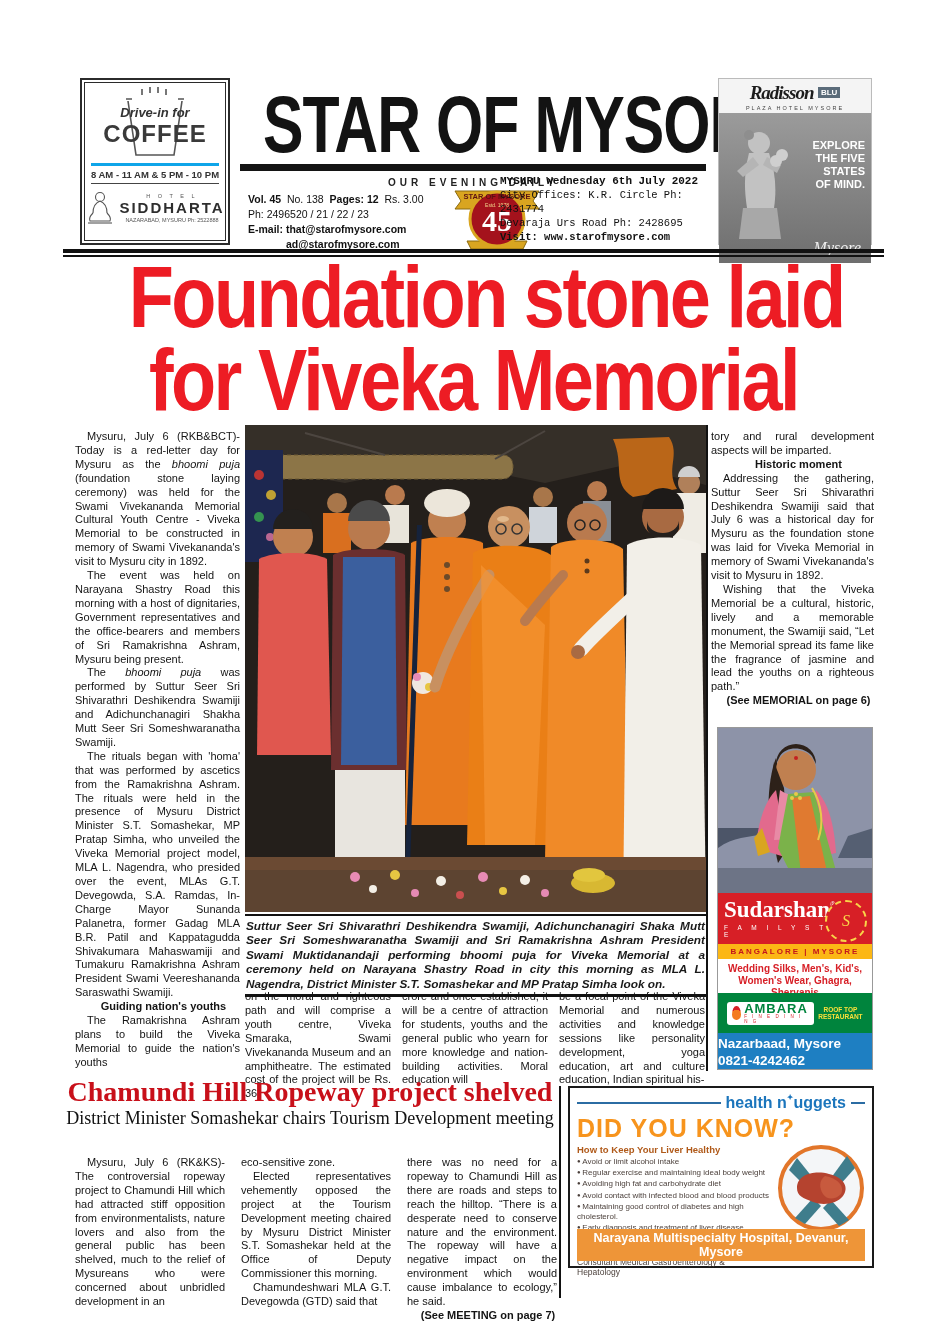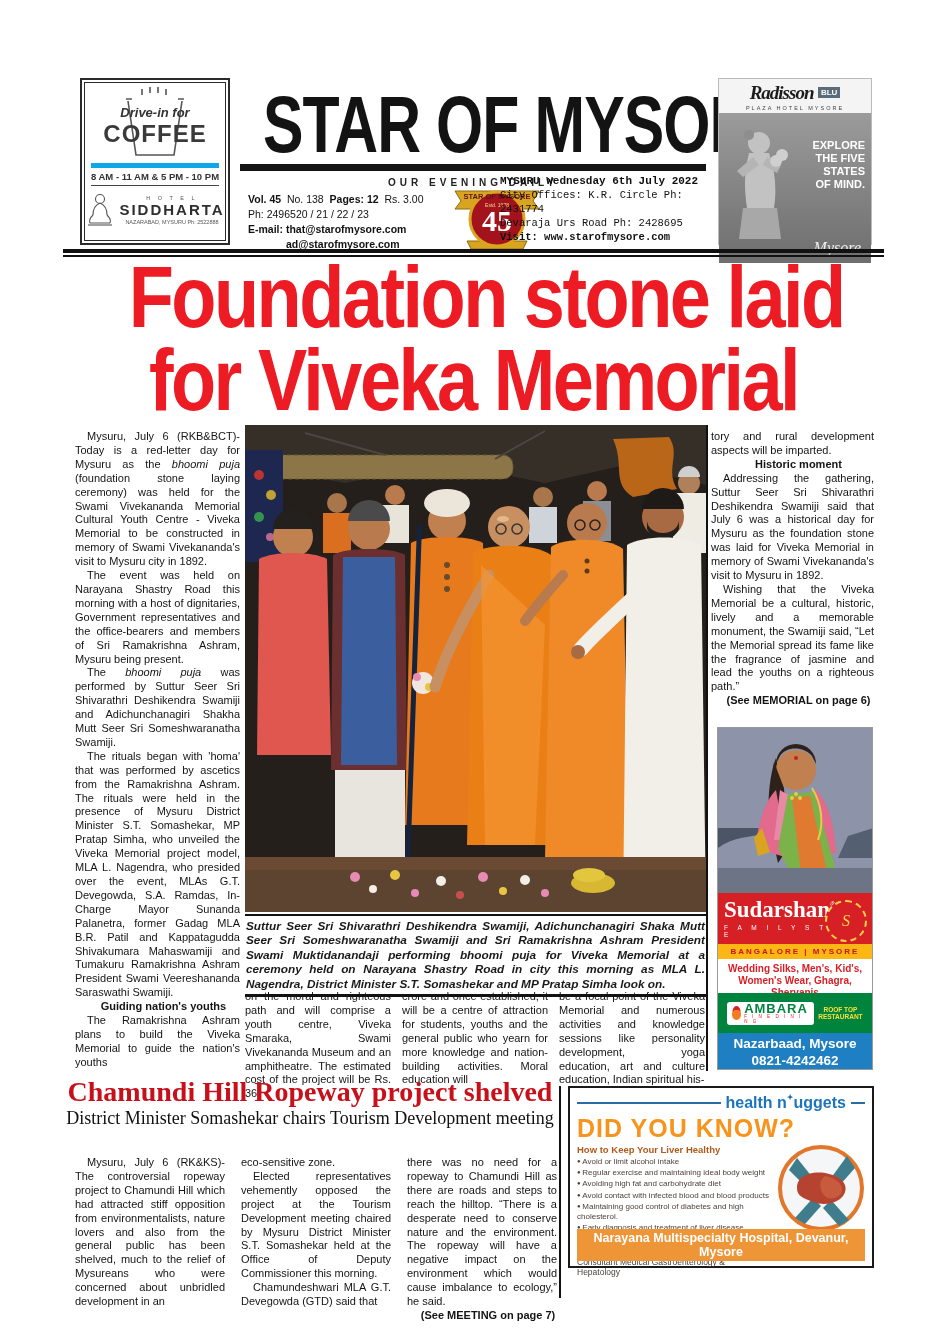--- a/index.html
+++ b/index.html
@@ -8,21 +8,21 @@
 
   
   .coffee-ad{position:absolute;left:80px;top:78px;width:150px;height:167px;
     border:2px solid #2b2b2b;box-sizing:border-box;padding:2px;}
   .coffee-inner{border:1px solid #2b2b2b;height:100%;box-sizing:border-box;
     display:flex;flex-direction:column;align-items:center;text-align:center;position:relative;}
   .cup-wrap{position:relative;width:100%;height:78px;}
   .cup-wrap svg{position:absolute;left:50%;top:2px;transform:translateX(-50%);}
   .drivein{position:absolute;width:100%;top:22px;font-style:italic;font-size:13px;font-weight:bold;color:#333;}
   .coffee-word{position:absolute;width:100%;top:37px;font-size:24px;font-weight:bold;letter-spacing:1px;color:#3a3a3a;}
-  .coffee-hours{font-size:9.5px;font-weight:bold;color:#333;border-top:5px solid #0ea5e9;border-bottom:1px solid #444;
+  .coffee-hours{font-size:9.5px;font-weight:bold;color:#333;border-top:3px solid #0ea5e9;border-bottom:1px solid #444;
     width:92%;padding:3px 0;margin-top:2px;}
   .hotel-row{display:flex;align-items:center;gap:4px;margin-top:5px;}
   .hotel-txt{text-align:center;}
   .hotel-small{font-size:5.5px;letter-spacing:3px;color:#555;}
   .hotel-name{font-size:15px;letter-spacing:2px;color:#2e2e2e;font-weight:bold;}
   .hotel-addr{font-size:5.5px;color:#555;margin-top:1px;}
 
   .masthead-block{position:absolute;left:240px;top:84px;width:466px;text-align:center;}
   .masthead{display:inline-block;font-size:66px;font-weight:bold;letter-spacing:-1px;color:#131313;
     transform:scale(0.92,1.22);transform-origin:center top;white-space:nowrap;line-height:1;}
@@ -88,21 +88,21 @@
   .sud-yellow{height:15px;background:#fcb715;color:#c4161c;font-weight:bold;font-size:8px;letter-spacing:2px;
     text-align:center;line-height:15px;}
   .sud-white{height:34px;background:#fff;color:#d71f26;font-weight:bold;font-size:10px;line-height:12px;
     text-align:center;padding-top:4px;box-sizing:border-box;white-space:pre-line;}
   .sud-green{height:30px;background:#00843d;display:flex;align-items:center;justify-content:center;gap:4px;padding:20px;box-sizing:border-box;}
   .amb-box{background:#fff;border-radius:3px;display:flex;align-items:center;gap:3px;padding:1px 5px;}
   .amb-flame{width:10px;height:14px;background:radial-gradient(circle at 50% 70%, #f47b20 55%, #d71f26 56%);border-radius:50% 50% 50% 50%/60% 60% 40% 40%;}
   .amb-name{color:#00843d;font-weight:bold;font-size:13px;letter-spacing:1px;line-height:11px;}
   .amb-sub{color:#d71f26;font-size:4.5px;letter-spacing:2px;}
   .amb-roof{color:#f9e03a;font-weight:bold;font-size:6.5px;line-height:7.5px;text-align:center;white-space:pre-line;}
-  .sud-blue{height:38px;background:#1e7fc2;color:#fff;font-weight:bold;font-size:13.5px;line-height:17px;text-align:center;padding-top:2px;box-sizing:border-box;}
+  .sud-blue{height:38px;background:#1e7fc2;color:#fff;font-weight:bold;font-size:13.5px;line-height:17px;padding-top:2px;box-sizing:border-box;}
   .sud-orange{flex:1;background:#f47b20;}
 
   
   .st2-head{position:absolute;left:63px;top:1076px;width:494px;text-align:center;
     font-family:"Liberation Serif",serif;font-weight:bold;font-size:28px;color:#c8101a;letter-spacing:0;}
   .st2-sub{position:absolute;left:63px;top:1108px;width:494px;text-align:center;
     font-family:"Liberation Serif",serif;font-size:18px;color:#111;}
   .st2-cols{position:absolute;left:75px;top:1140px;width:482px;display:flex;gap:16px;}
   .st2-cols .sc{width:150px;margin-top:16px;}
 

